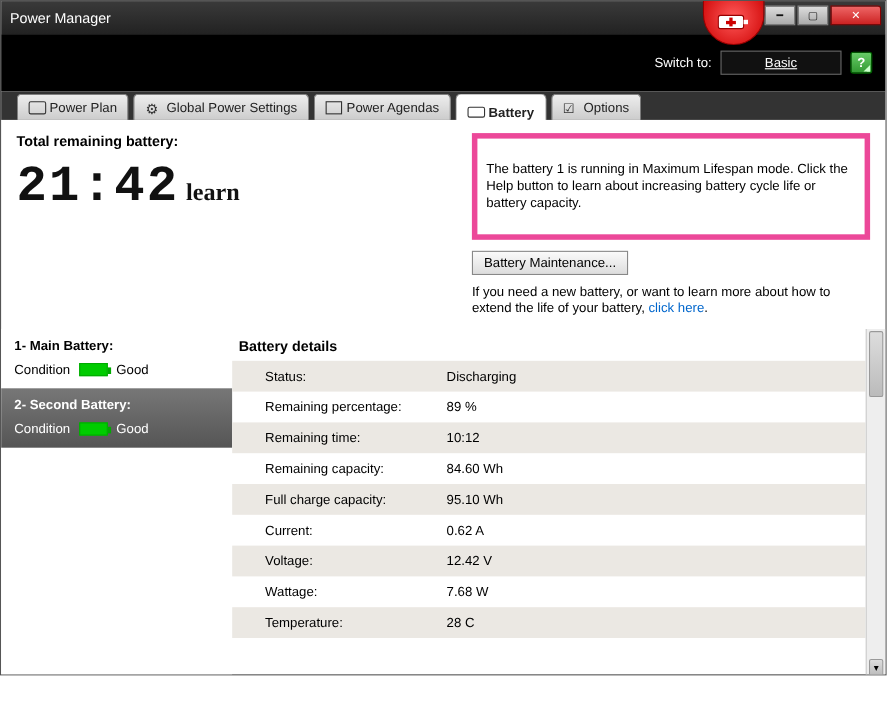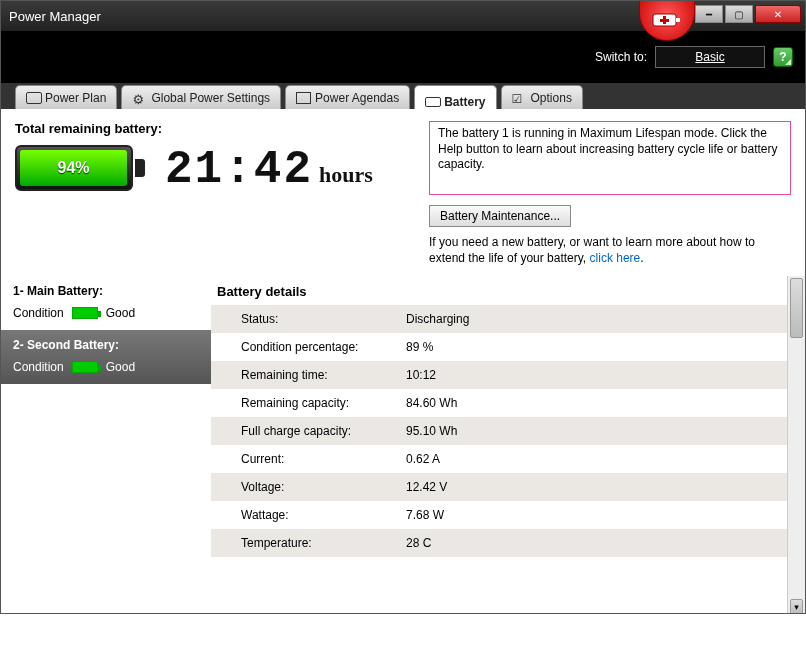--- a/index.html
+++ b/index.html
@@ -45,21 +45,21 @@
 .ov-left h3 { font-size:13px; font-weight:bold; margin-bottom:8px; }
 .batt-row { display:flex; align-items:center; gap:20px; }
 .batt-graphic { width:130px; height:50px; position:relative; }
 .batt-body { width:118px; height:46px; border:2px solid #222; border-radius:6px; background: linear-gradient(#555,#111); position:relative; overflow:hidden;}
 .batt-fill { position:absolute; left:3px; top:3px; bottom:3px; width:94%; background: linear-gradient(#7f0,#0a0); border-radius:3px; display:flex; align-items:center; justify-content:center; color:#fff; font-weight:bold; font-size:16px; text-shadow:0 1px 1px #030;}
 .batt-tip { position:absolute; right:0px; top:14px; width:10px; height:18px; background:#222; border-radius:0 3px 3px 0;}
 .dig-time { font-family: "Consolas","Courier New",monospace; font-size:46px; letter-spacing:2px; font-weight:bold; color:#111;}
 .dig-time .hours-lbl { font-family:"Segoe UI"; font-size:22px; font-weight:bold; letter-spacing:0; margin-left:6px; }
 
 .ov-right { flex:1; }
-.info-box { border:1px solid #ec4899; padding:4px 8px; min-height:74px; font-size:12px; line-height:1.3; }
+.info-box { border:5px solid #ec4899; padding:20px 8px; min-height:74px; font-size:12px; line-height:1.3; }
 .maint-btn { margin-top:10px; border:1px solid #888; background: linear-gradient(#fafafa,#ddd); padding:3px 10px; font-size:12px; cursor:pointer; }
 .hint { margin-top:8px; font-size:12px; line-height:1.3; }
 .hint a { color:#06c; text-decoration:none; cursor:pointer; }
 
 
 .lower { display:flex; flex:1; border-top: none; margin-top: 6px; min-height: 0;}
 .sidebar { width: 210px; background:#fff; }
 .side-item { padding: 8px 10px 10px 12px; }
 .side-item.selected { background: linear-gradient(#777,#555); color:#fff; }
 .side-item .bt-name { font-weight:bold; font-size:12px; }
@@ -141,27 +141,21 @@
         <span>Options</span>
       </div>
   </div>
 
   <div class="main">
 
     <div class="overview">
       <div class="ov-left">
         <h3>Total remaining battery:</h3>
         <div class="batt-row">
-          <div class="batt-graphic">
-            <div class="batt-body">
-              <div class="batt-fill">94%</div>
-            </div>
-            <div class="batt-tip"></div>
-          </div>
-          <div class="dig-time"><span>21:42</span><span class="hours-lbl">hours</span></div>
+          <div class="dig-time"><span>21:42</span><span class="hours-lbl">learn</span></div>
         </div>
       </div>
       <div class="ov-right">
         <div class="info-box">The battery 1 is running in Maximum Lifespan mode. Click the Help button to learn about increasing battery cycle life or battery capacity.</div>
         <button class="maint-btn"><span>Battery Maintenance...</span></button>
         <div class="hint">
           <span>If you need a new battery, or want to learn more about how to extend the life of your battery, </span><a>click here</a><span>.</span>
         </div>
       </div>
     </div>
@@ -188,21 +182,21 @@
 
       <div class="details">
         <div class="details-inner">
           <h4>Battery details</h4>
           <div class="det-table">
             <div class="det-row">
                 <div class="k">Status:</div>
                 <div class="v">Discharging</div>
               </div>
             <div class="det-row">
-                <div class="k">Condition percentage:</div>
+                <div class="k">Remaining percentage:</div>
                 <div class="v">89 %</div>
               </div>
             <div class="det-row">
                 <div class="k">Remaining time:</div>
                 <div class="v">10:12</div>
               </div>
             <div class="det-row">
                 <div class="k">Remaining capacity:</div>
                 <div class="v">84.60 Wh</div>
               </div>

